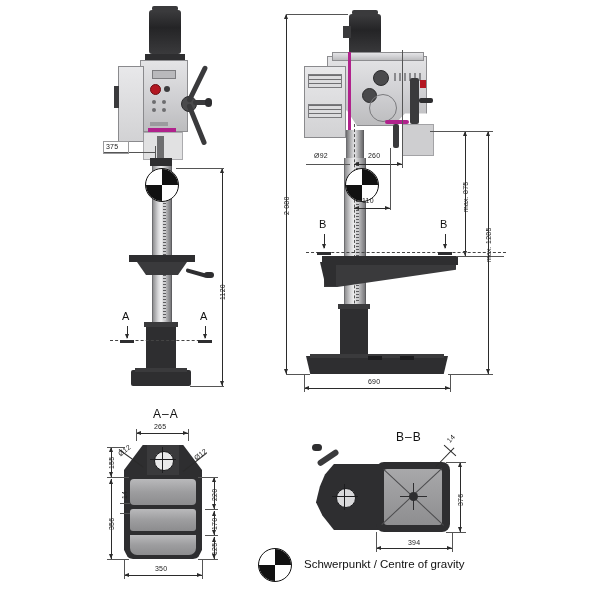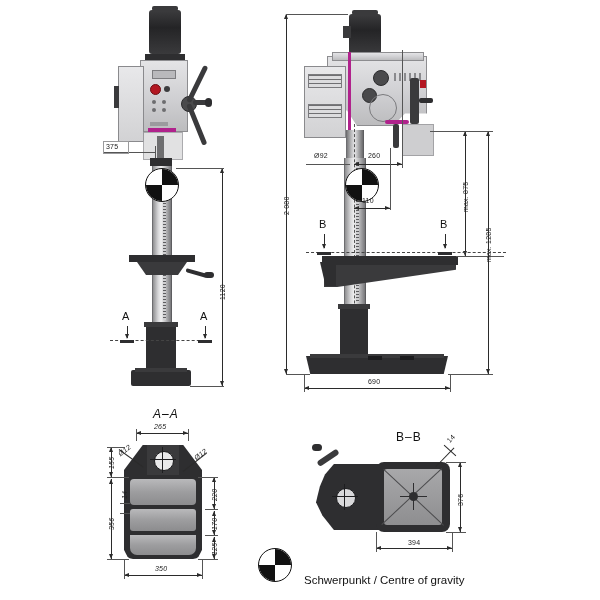--- a/index.html
+++ b/index.html
@@ -251,21 +251,21 @@
     <div class="dl v" style="left:64px;top:234px;width:1px;height:14px;"></div>
     <div class="arw d" style="left:62px;top:244px;"></div>
     <div class="dark" style="position:absolute;left:57px;top:252px;width:14px;height:3px;"></div>
 
     <div class="lbl" style="left:180px;top:218px;">B</div>
     <div class="dl v" style="left:185px;top:234px;width:1px;height:14px;"></div>
     <div class="arw d" style="left:183px;top:244px;"></div>
     <div class="dark" style="position:absolute;left:178px;top:252px;width:14px;height:3px;"></div>
   </div>
 
-  <div class="abs" style="left:95px;top:405px;width:190px;height:195px;font-style:italic;">
+  <div class="abs" style="left:95px;top:405px;width:190px;height:195px;">
 
     <div class="lbl sec" style="left:58px;top:2px;">A–A</div>
 
     <div class="dl h" style="left:41px;top:28px;width:52px;height:1px;"></div>
     <div class="arw l" style="left:41px;top:26px;"></div>
     <div class="arw r" style="left:88px;top:26px;"></div>
     <div class="ext v" style="left:41px;top:24px;width:1px;height:12px;"></div>
     <div class="ext v" style="left:93px;top:24px;width:1px;height:12px;"></div>
     <div class="dim" style="left:59px;top:18px;">265</div>
 
@@ -372,16 +372,16 @@
     <div class="ext v" style="left:76px;top:112px;width:1px;height:20px;"></div>
     <div class="ext v" style="left:152px;top:112px;width:1px;height:20px;"></div>
     <div class="dim" style="left:108px;top:119px;">394</div>
   </div>
 
   <div class="abs" style="left:258px;top:548px;width:260px;height:42px;">
     <div class="cog" style="left:0;top:0;width:32px;height:32px;">
       <i class="q1"></i>
         <i class="q3"></i>
     </div>
-    <div class="legend-txt" style="left:46px;top:10px;margin-top:16px;">Schwerpunkt / Centre of gravity</div>
+    <div class="legend-txt" style="left:46px;top:10px;">Schwerpunkt / Centre of gravity</div>
   </div>
 
 </div>
 
 </body></html>

